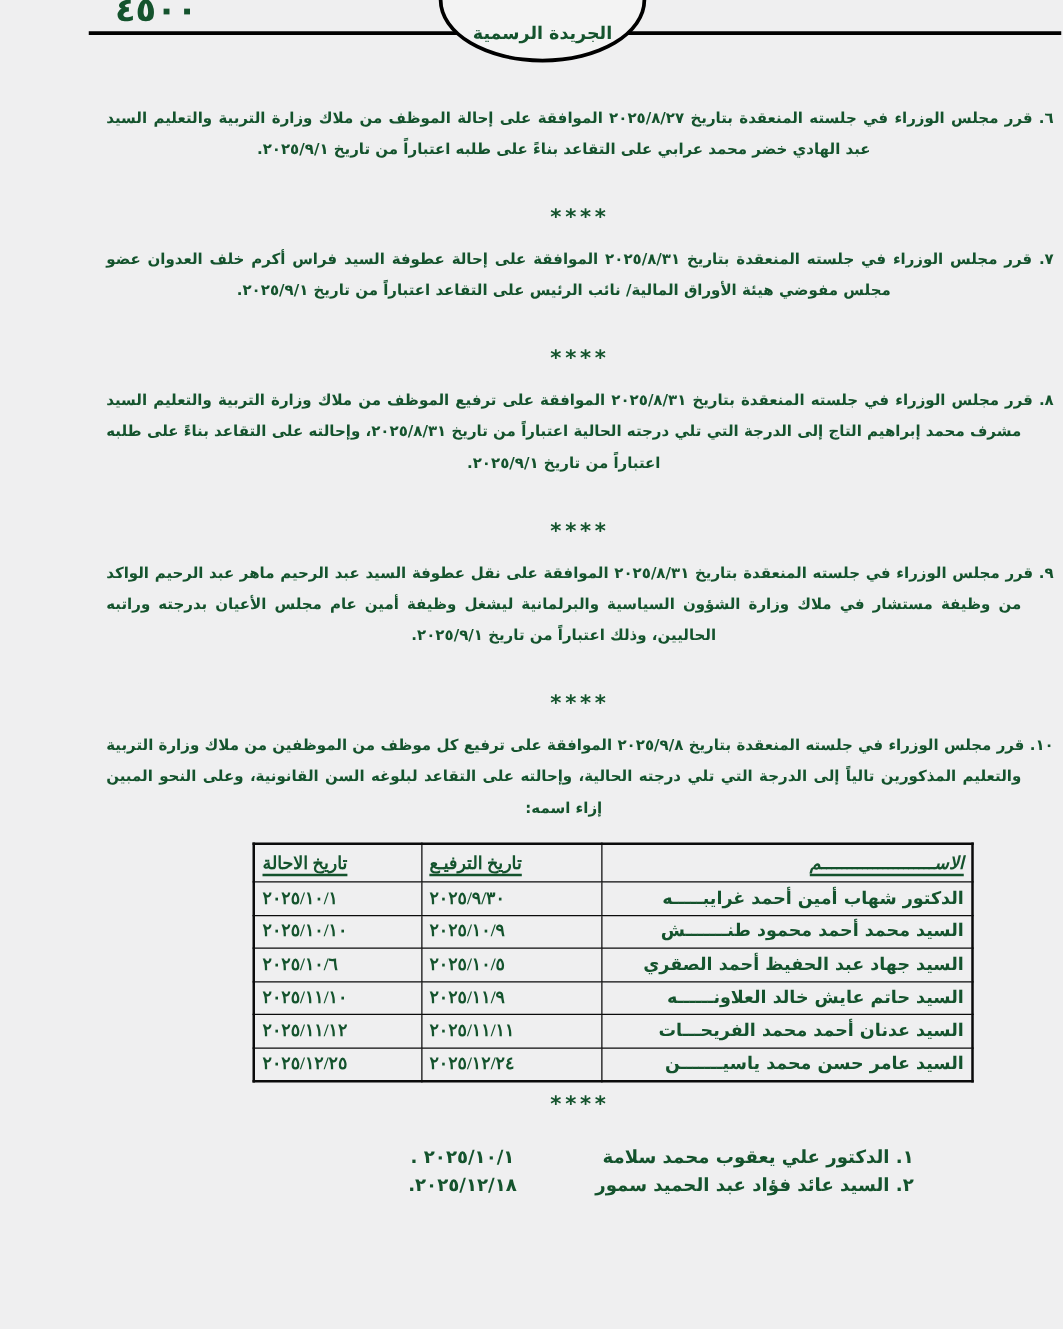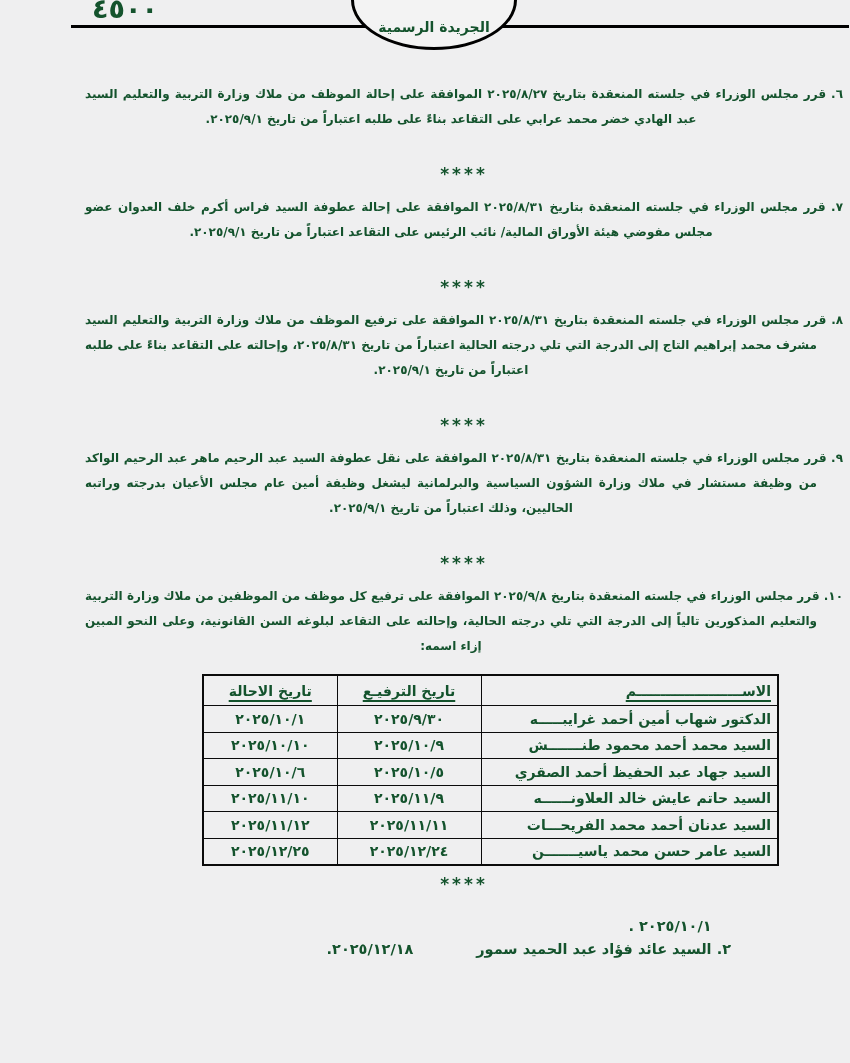--- a/index.html
+++ b/index.html
@@ -67,22 +67,22 @@
     font-size: 14px;
     overflow: hidden; white-space: nowrap;
   }
   table#promotions th { height: 29px; }
   table#promotions td { height: 25.5px; }
   col.c-name { width: 297px; }
   col.c-promo { width: 144px; }
   col.c-ref { width: 134px; }
   th .hdr-u { text-decoration: underline; text-underline-offset: 4px; text-decoration-thickness: 1.5px; }
   td.name-cell { text-align: right; }
-  th.name-head { text-align: right; }
-  td.date-cell, th.date-head { text-align: center; }
+  th.name-head { text-align: right; font-style: italic; }
+  td.date-cell, th.date-head { text-align: left; font-family: Liberation Serif, serif; }
   
   #retire-list { margin-top: 20px; padding-right: 112px; }
   .retire-row {
     display: flex; flex-direction: row;
     font-size: 14.5px; line-height: 23px;
   }
   .retire-name { width: 300px; text-align: right; }
   .retire-date { width: 122px; text-align: center; padding-left: 0; }
 </style>
 </head>
@@ -157,20 +157,21 @@
           <td class="date-cell">٢٠٢٥/١٢/٢٥</td>
         </tr>
       </tbody>
     </table>
 
     <div class="stars">****</div>
 
 
     <div id="retire-list">
       <div class="retire-row">
+        <span class="retire-name"><span>١.</span> <span>الدكتور علي يعقوب محمد سلامة</span></span>
         <span class="retire-date">٢٠٢٥/١٠/١ .</span>
       </div>
       <div class="retire-row">
         <span class="retire-name"><span>٢.</span> <span>السيد عائد فؤاد عبد الحميد سمور</span></span>
         <span class="retire-date">٢٠٢٥/١٢/١٨.</span>
       </div>
     </div>
 
   </div>
 </div>

